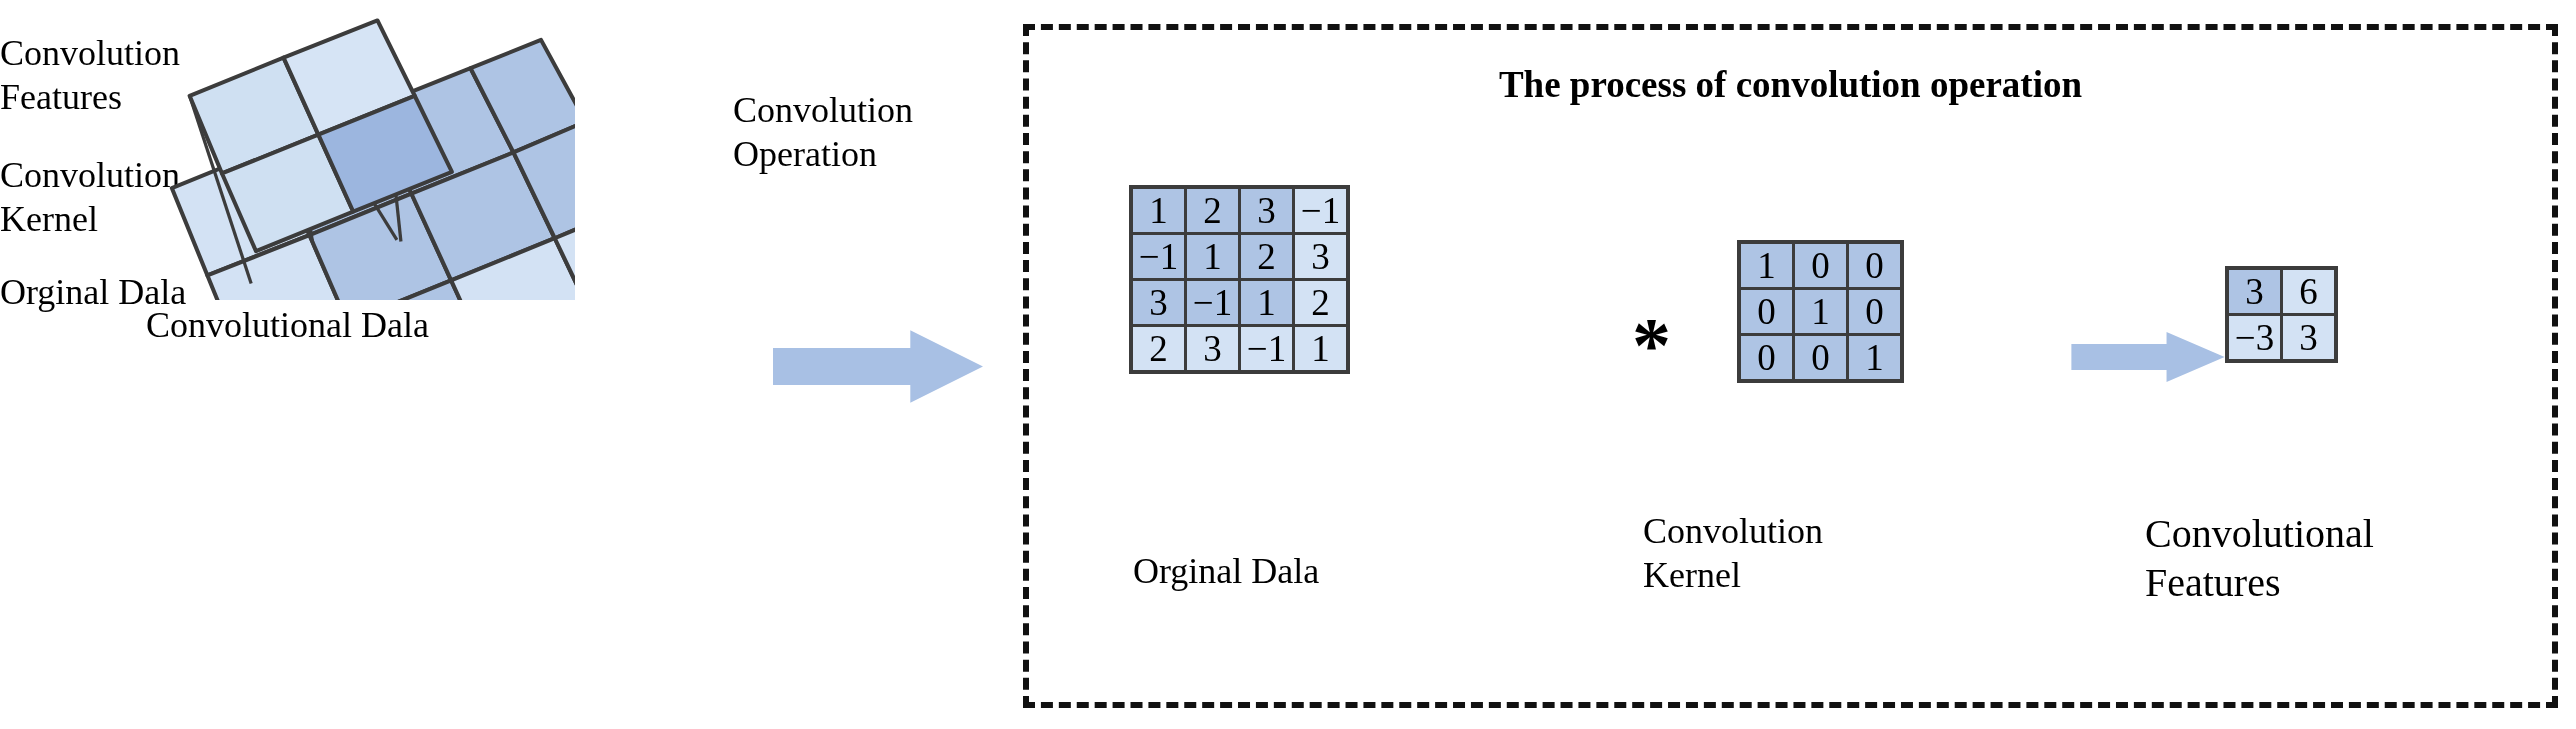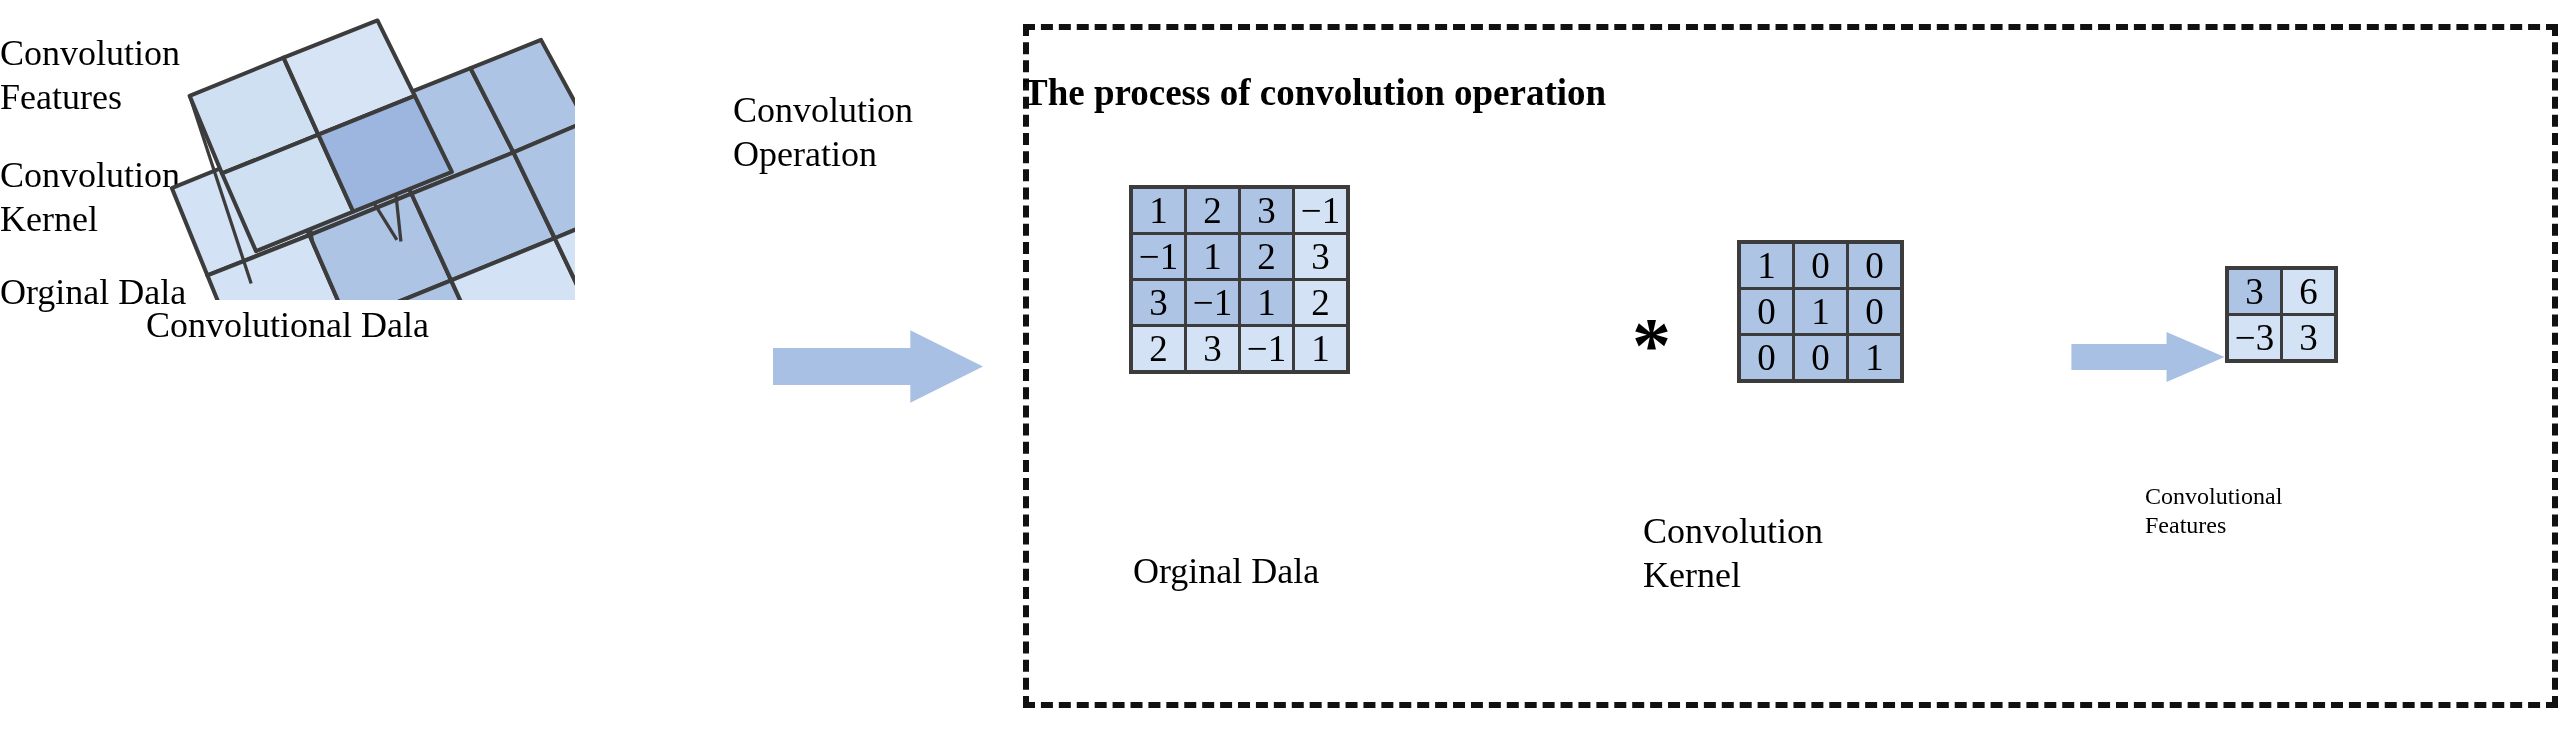--- a/index.html
+++ b/index.html
@@ -16,22 +16,22 @@
   
   #stack{position:absolute;left:154px;top:0px;width:421px;height:300px;}
 
   
   #lbl-conv-op{left:733px;top:89px;width:267px;font-size:36px;}
   #arrow1{position:absolute;left:773px;top:330px;width:210px;height:73px;}
 
   
   #panel{position:absolute;left:1023px;top:24px;width:1535px;height:684px;
          border:6.5px dashed #111;box-sizing:border-box;}
-  #panel-title{position:absolute;left:1023px;top:71px;width:1535px;
-               text-align:left;font-size:37px;font-weight:bold;
+  #panel-title{position:absolute;left:1023px;top:63px;width:1535px;
+               text-align:center;font-size:37px;font-weight:bold;
                font-family:"Liberation Serif","DejaVu Serif",serif;}
 
   
   .matrix{position:absolute;border-collapse:collapse;
           border:4px solid #3c3c3c;background:#3c3c3c;}
   .matrix td{border:3.2px solid #3c3c3c;text-align:center;vertical-align:middle;
              font-size:37px;font-family:"Liberation Serif","DejaVu Serif",serif;
              padding:0;color:#000;}
   .c-dark {background:#aec4e4;}
   .c-light{background:#d3e2f4;}
@@ -49,21 +49,21 @@
   #asterisk{position:absolute;left:1615px;top:306px;width:73px;
             text-align:center;font-size:78px;font-weight:bold;line-height:1;
             font-family:"Liberation Serif","DejaVu Serif",serif;}
 
   
   #arrow2{position:absolute;left:2071px;top:332px;width:154px;height:50px;}
 
   
   #cap-original{left:1133px;top:550px;width:308px;font-size:36px;}
   #cap-kernel  {left:1643px;top:510px;width:275px;font-size:36px;}
-  #cap-features{left:2145px;top:482px;width:308px;font-size:24px;}
+  #cap-features{left:2145px;top:510px;width:308px;font-size:40px;}
 </style>
 </head>
 <body>
 
 <div class="lbl" id="lbl-conv-features">Convolution
 Features</div>
 
 <div class="lbl" id="lbl-conv-kernel">Convolution
 Kernel</div>
 

